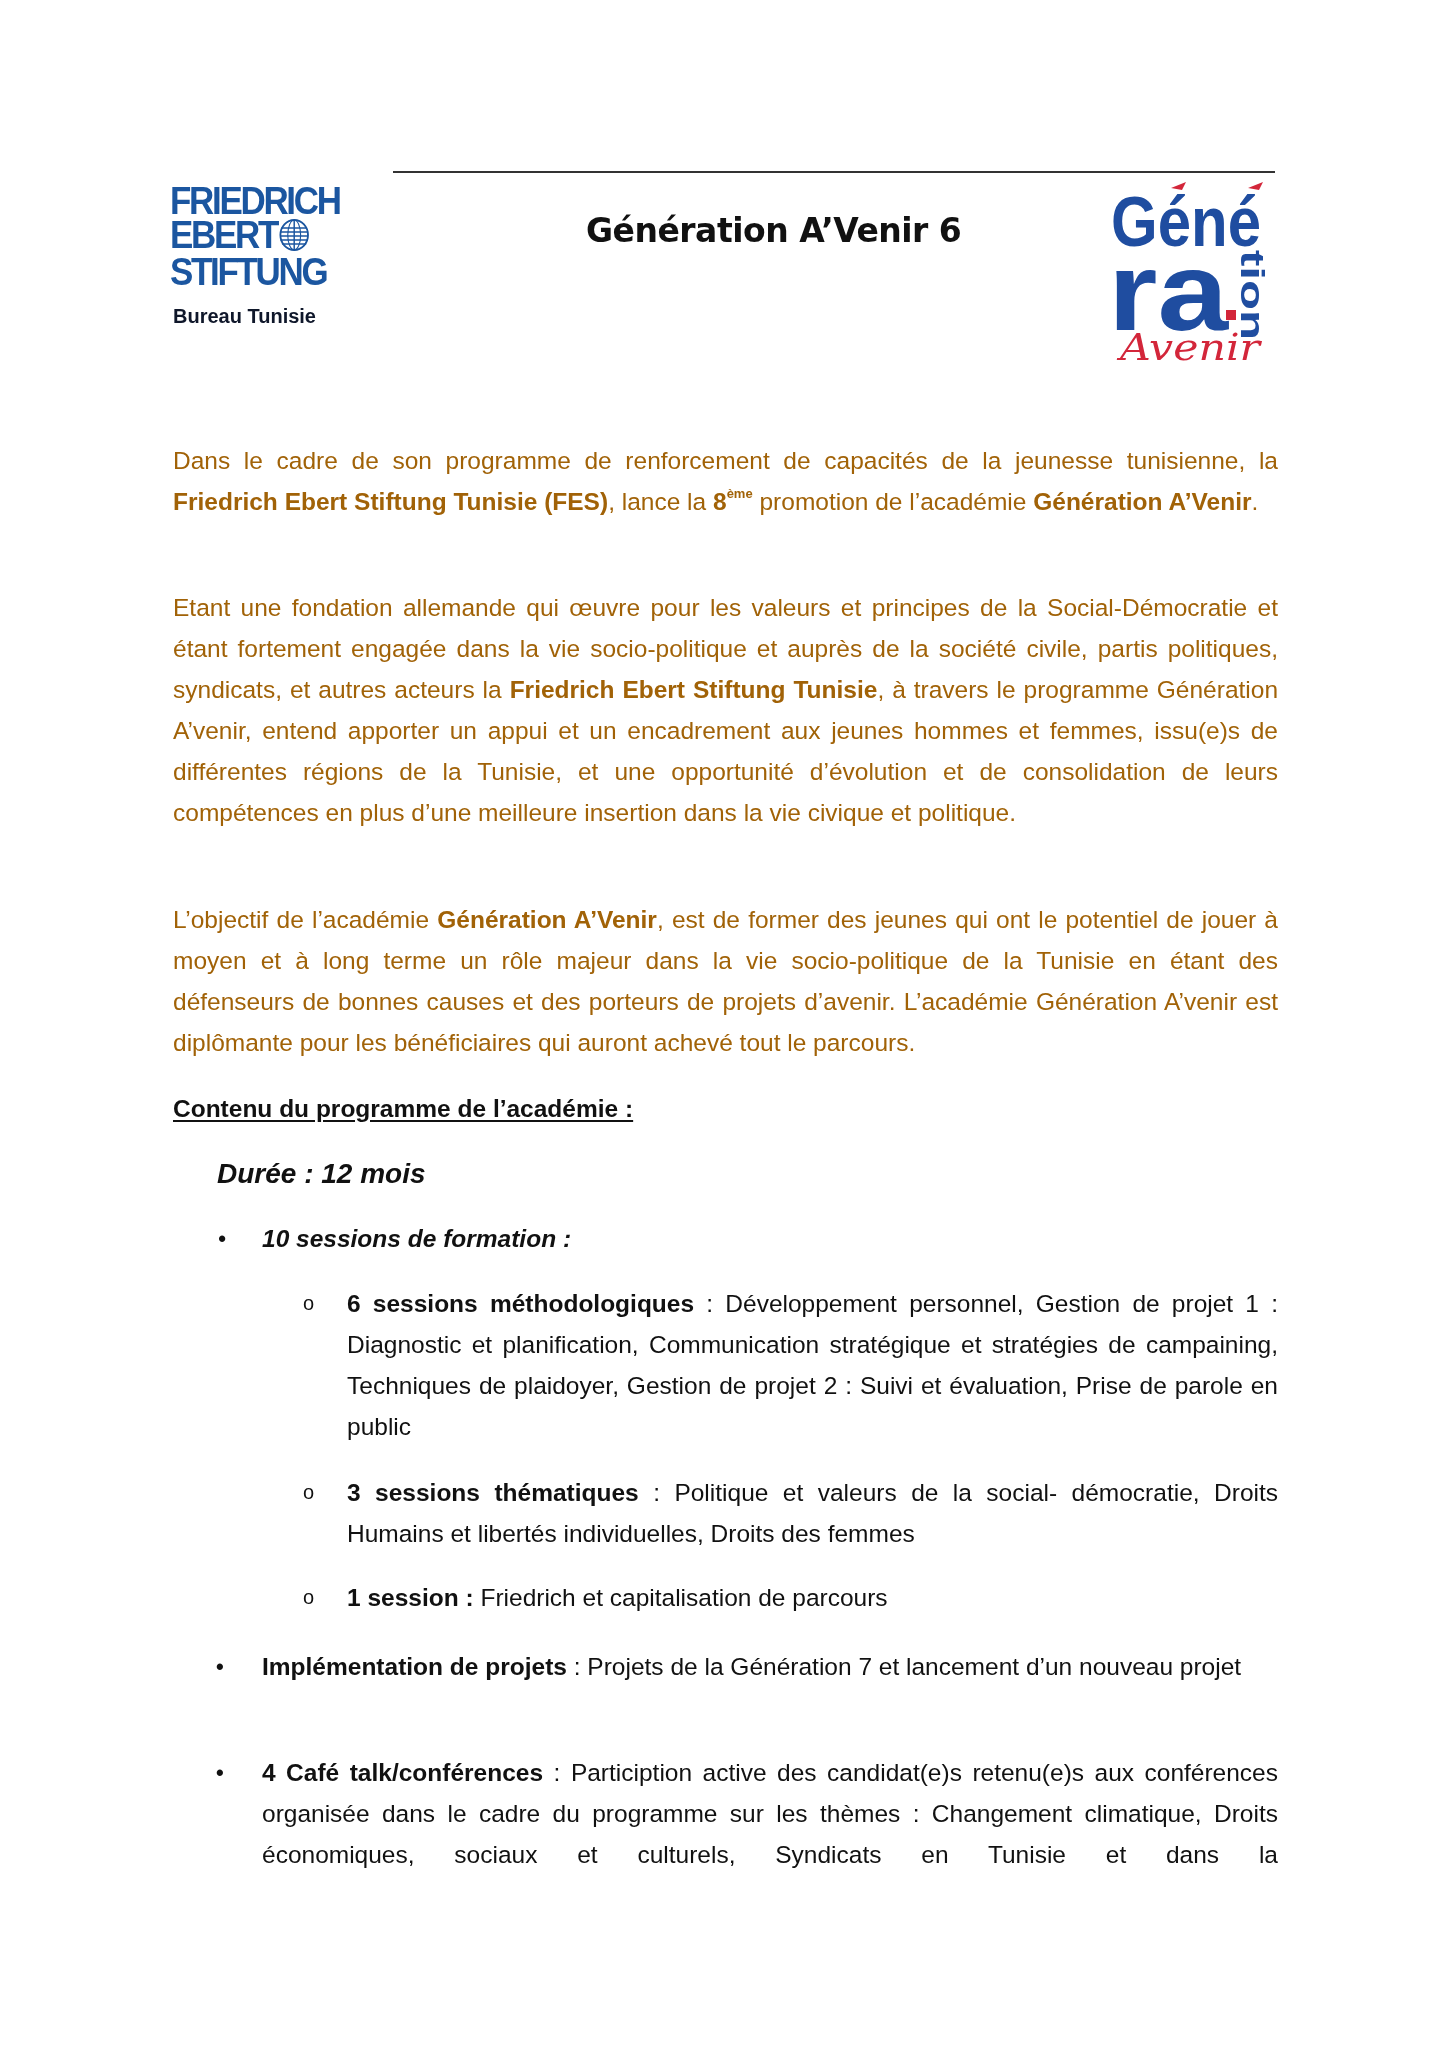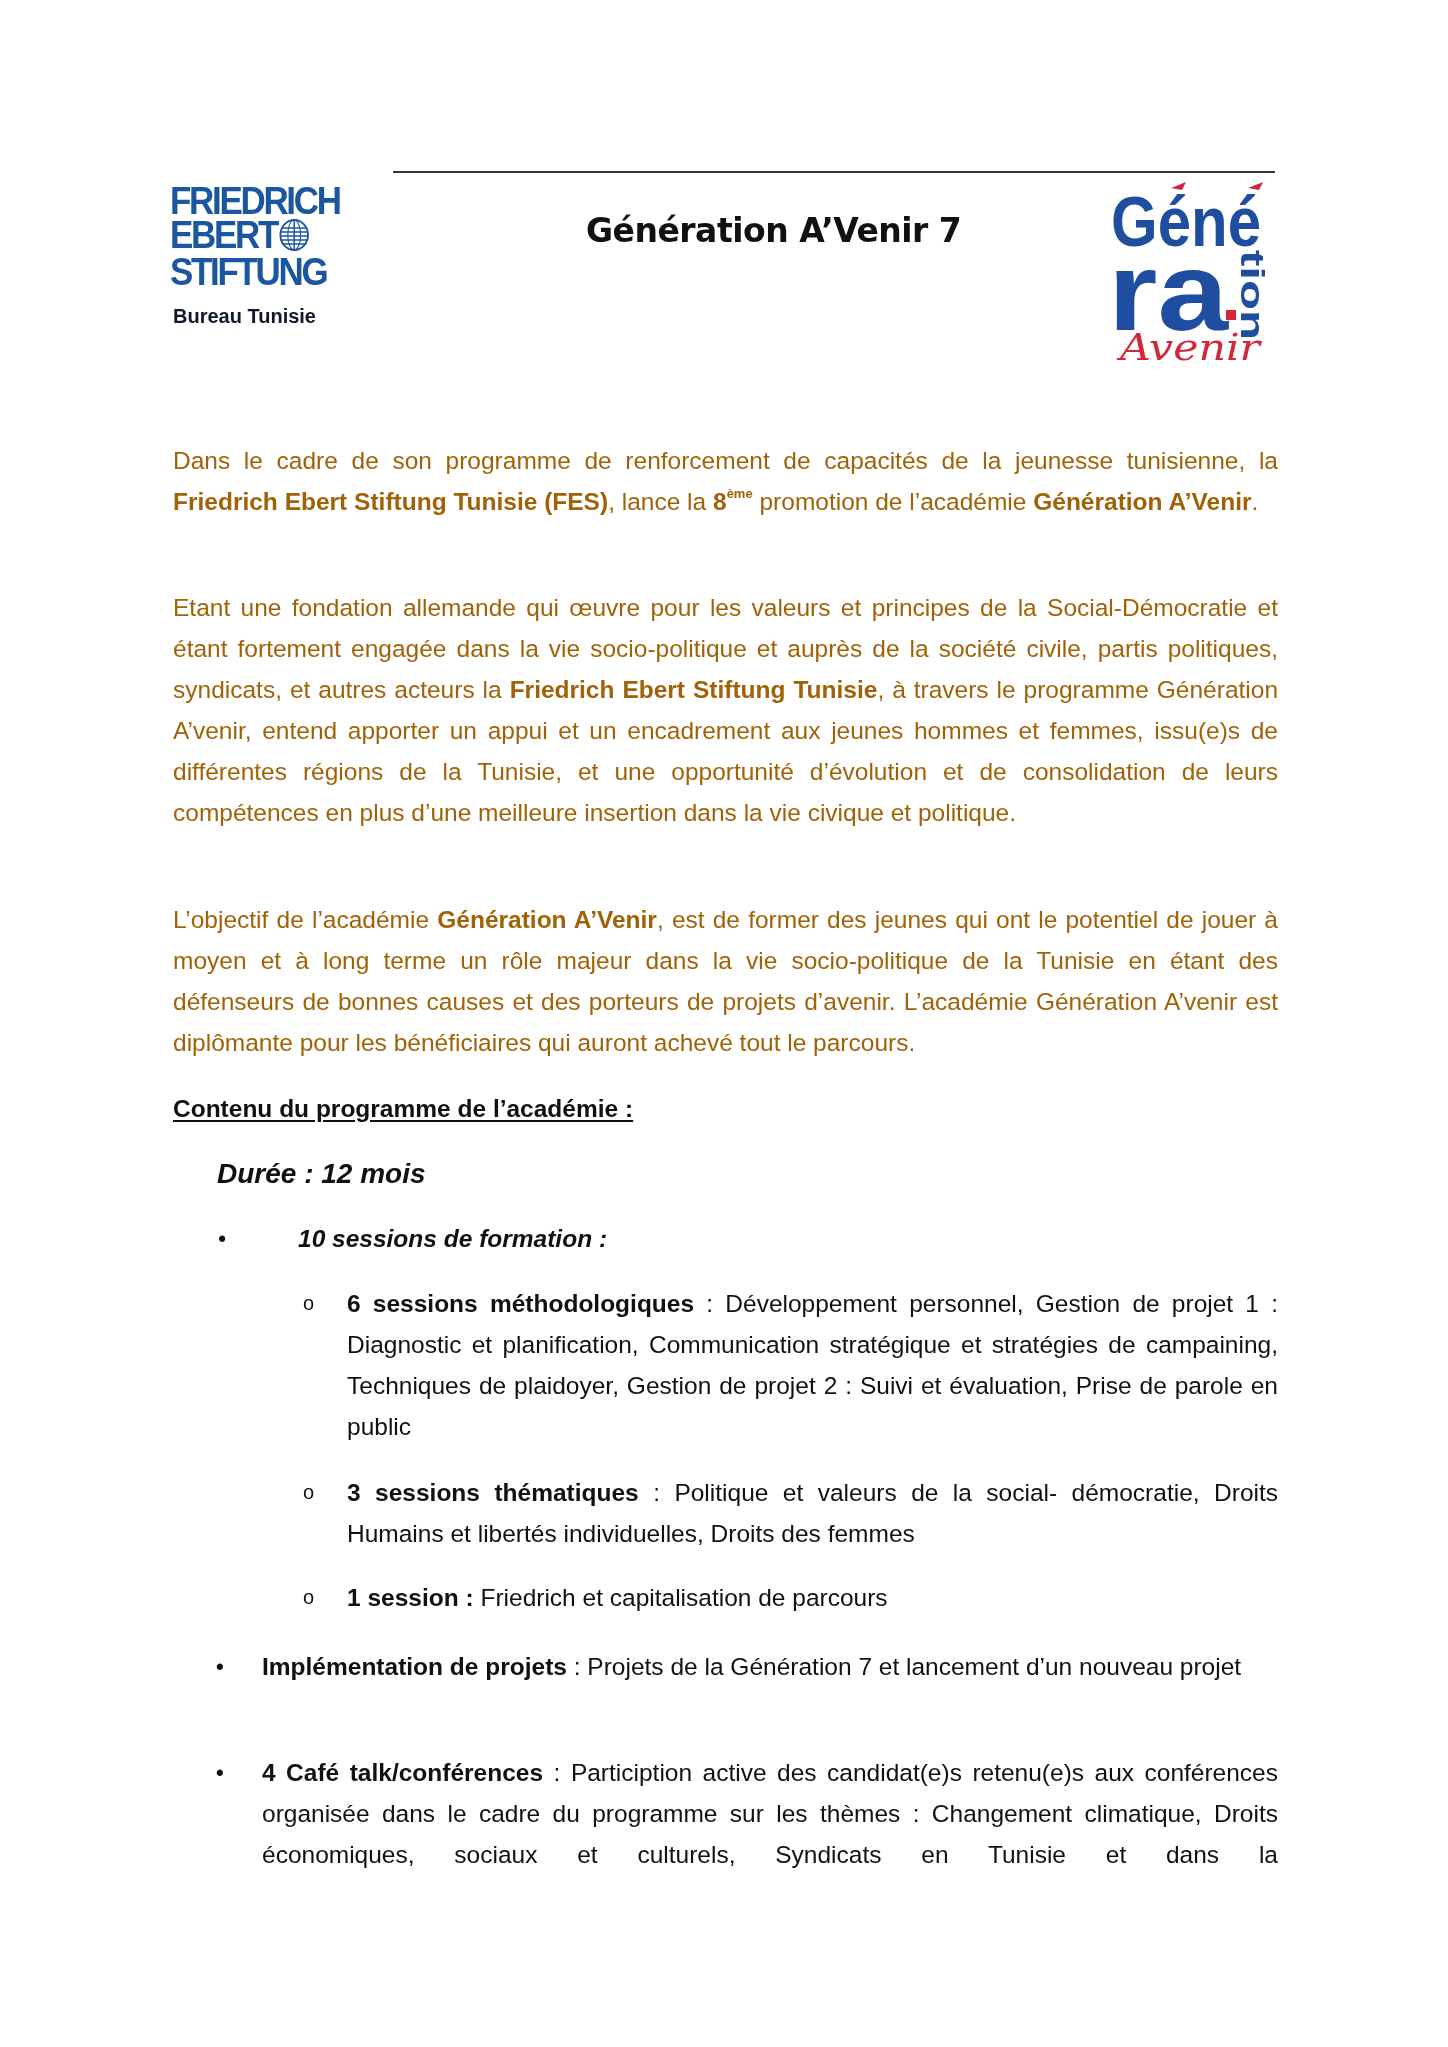--- a/index.html
+++ b/index.html
@@ -103,21 +103,21 @@
             <line x1="2" y1="22" x2="32" y2="22" stroke="#1b56a0" stroke-width="1.6"></line>
             <line x1="4" y1="26" x2="30" y2="26" stroke="#1b56a0" stroke-width="1.6"></line>
             <line x1="17" y1="2" x2="17" y2="32" stroke="#1b56a0" stroke-width="1.6"></line>
             <ellipse cx="17" cy="17" rx="7" ry="15" fill="none" stroke="#1b56a0" stroke-width="1.2"></ellipse>
           </svg></span></div>
     <div class="fes-line">STIFTUNG</div>
     <div class="fes-sub">Bureau Tunisie</div>
   </div>
 
   <div class="title-block">
-    <div class="title-line2">Génération A’Venir 7</div>
+    <div class="title-line2">Génération A’Venir 6</div>
   </div>
 
   <div class="gen-logo">
     <svg width="160" height="190" viewBox="0 0 160 190">
       <text x="3" y="66" font-family="Liberation Sans, sans-serif" font-weight="700" font-size="70" fill="#1f4da0" textLength="150" lengthAdjust="spacingAndGlyphs">Géné</text>
       <path d="M63 8 L78 2 L74 10 Z" fill="#d3263a"></path>
       <path d="M140 8 L155 2 L151 10 Z" fill="#d3263a"></path>
       <text x="0" y="150" font-family="Liberation Sans, sans-serif" font-weight="700" font-size="112" fill="#1f4da0" textLength="120" lengthAdjust="spacingAndGlyphs">ra</text>
       <rect x="118" y="130" width="10" height="10" fill="#d3263a"></rect>
       <text x="0" y="0" transform="translate(133,70) rotate(90)" font-family="Liberation Sans, sans-serif" font-weight="700" font-size="34" fill="#1f4da0" textLength="90" lengthAdjust="spacingAndGlyphs">tion</text>
@@ -130,21 +130,21 @@
   <div class="body-text p2"><span>Etant une fondation allemande qui œuvre pour les valeurs et principes de la Social-Démocratie et étant fortement engagée dans la vie socio-politique et auprès de la société civile, partis politiques, syndicats, et autres acteurs la </span><b>Friedrich Ebert Stiftung Tunisie</b><span>, à travers le programme Génération A’venir, entend apporter un appui et un encadrement aux jeunes hommes et femmes, issu(e)s de différentes régions de la Tunisie, et une opportunité d’évolution et de consolidation de leurs compétences en plus d’une meilleure insertion dans la vie civique et politique.</span></div>
 
   <div class="body-text p3"><span>L’objectif de l’académie </span><b>Génération A’Venir</b><span>, est de former des jeunes qui ont le potentiel de jouer à moyen et à long terme un rôle majeur dans la vie socio-politique de la Tunisie en étant des défenseurs de bonnes causes et des porteurs de projets d’avenir. L’académie Génération A’venir est diplômante pour les bénéficiaires qui auront achevé tout le parcours.</span></div>
 
   <div class="section-title">Contenu du programme de l’académie : </div>
 
   <div class="duree">Durée : 12 mois</div>
 
   <div class="bullet-row" style="top:1218px;">
     <span class="bullet-dot" style="left:218px; font-style:italic;">•</span>
-    <span class="bullet-text" style="left:262px; font-weight:700; font-style:italic;margin-left:36px;">10 sessions de formation :</span>
+    <span class="bullet-text" style="left:262px; font-weight:700; font-style:italic;">10 sessions de formation :</span>
   </div>
 
   <div class="bullet-row" style="top:1283px;">
     <span class="circle-dot" style="left:303px;">o</span>
     <div class="bullet-text" style="left:347px; width:931px;"><b> 6 sessions méthodologiques</b><span> : Développement personnel, Gestion de projet 1 : Diagnostic et planification, Communication stratégique et stratégies de campaining, Techniques de plaidoyer, Gestion de projet 2 : Suivi et évaluation, Prise de parole en public</span></div>
   </div>
 
   <div class="bullet-row" style="top:1472px;">
     <span class="circle-dot" style="left:303px;">o</span>
     <div class="bullet-text" style="left:347px; width:931px;"><b>3 sessions thématiques</b><span> : Politique et valeurs de la social- démocratie, Droits Humains et libertés individuelles, Droits des femmes</span></div>

